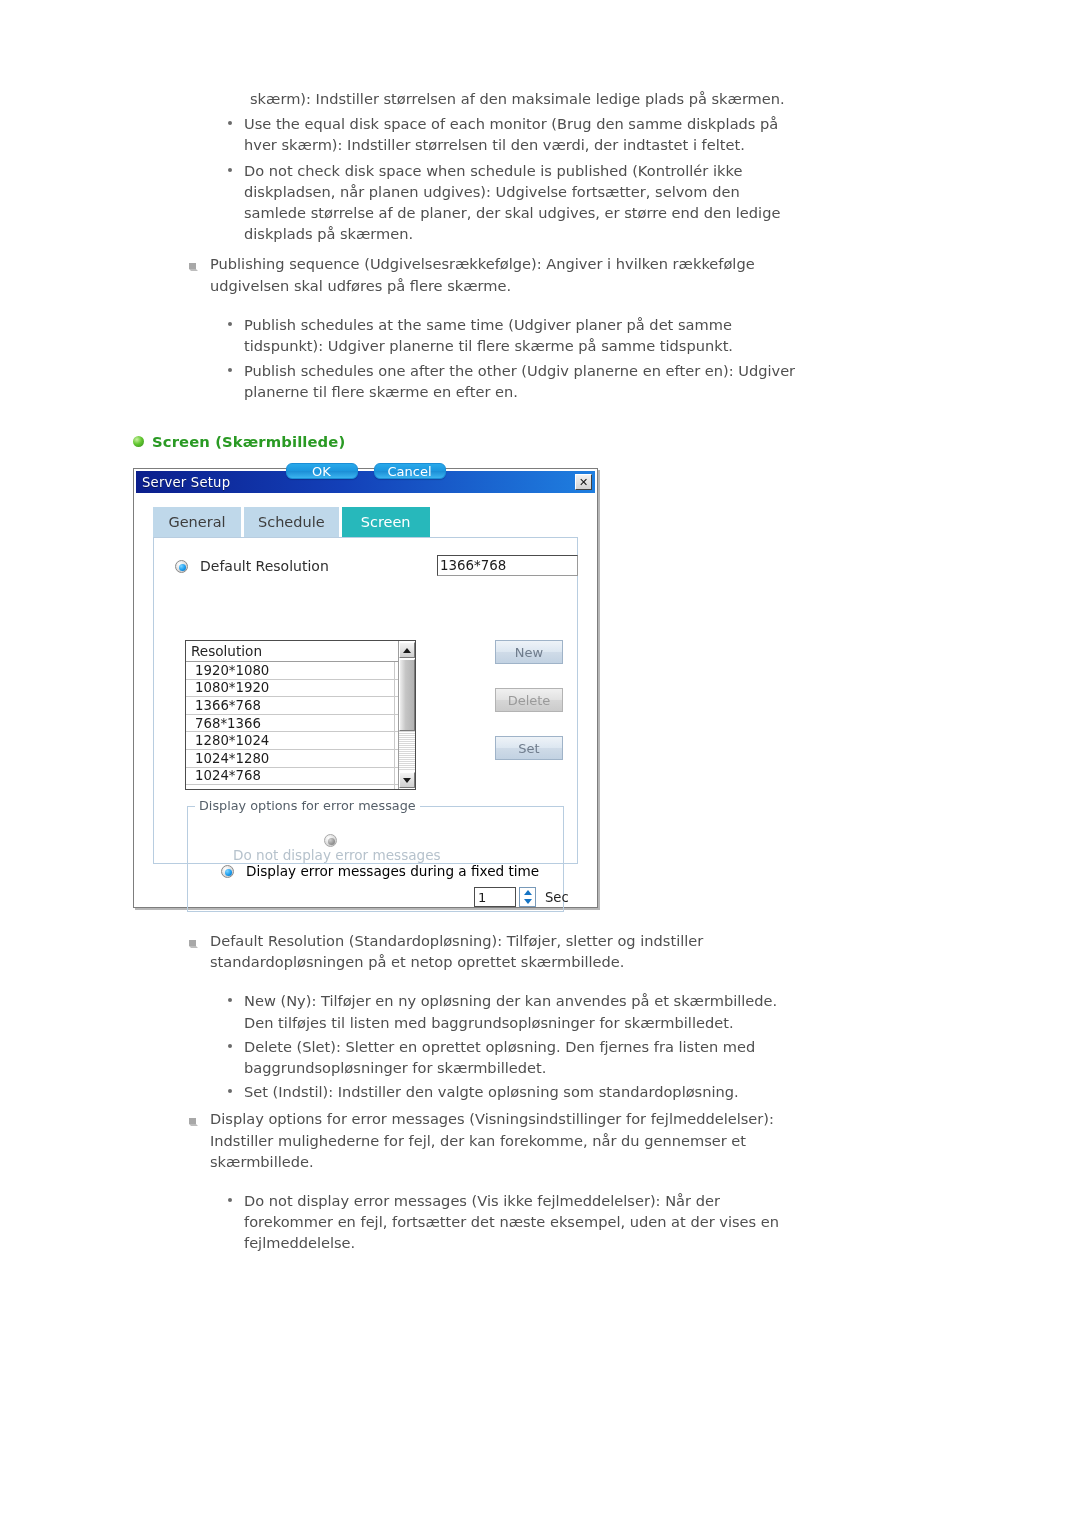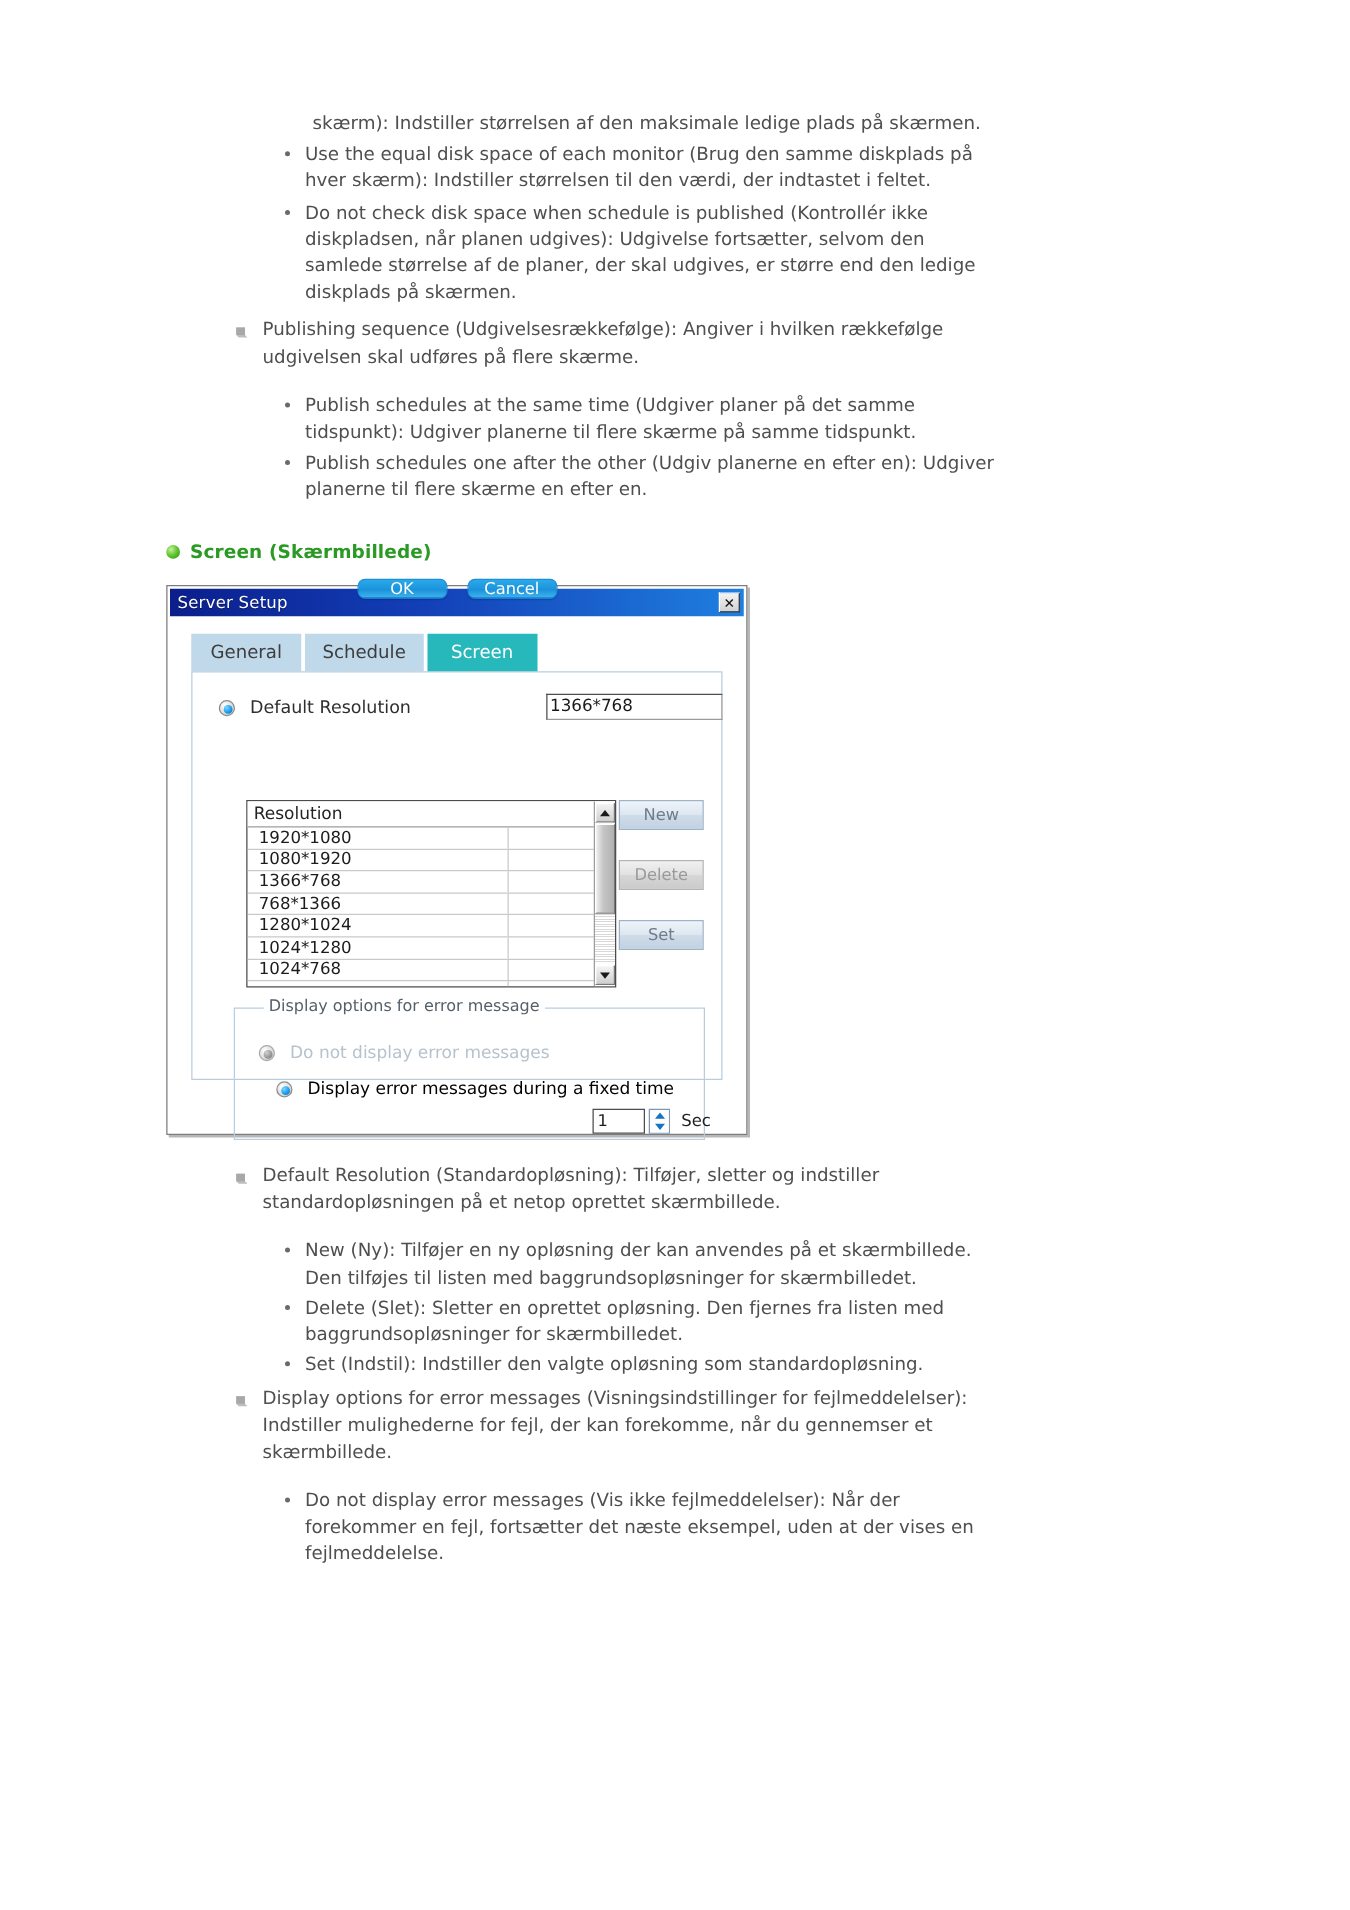--- a/index.html
+++ b/index.html
@@ -179,22 +179,22 @@
     background: #ffffff;
     font-family: "DejaVu Sans", "Liberation Sans", sans-serif;
     font-size: 13.4px;
     color: #1a1a1a;
     padding: 0 2px;
     line-height: 19px;
   }
 
   
   .listbox {
-    position: absolute; left: 43px; top: 102px;
-    width: 296px; height: 150px;
+    position: absolute; left: 31px; top: 102px;
+    width: 231px; height: 150px;
     border: 1px solid #4c4c4c;
     background: #ffffff;
     overflow: hidden;
   }
   .lb-header {
     height: 21px;
     border-bottom: 1px solid #9d9d9d;
     background: #ffffff;
     display: flex; align-items: center;
     font-size: 13.6px;
@@ -282,31 +282,31 @@
   }
 
   
   .groupbox {
     position: absolute; left: 33px; top: 268px;
     width: 377px; height: 106px;
     border: 1px solid #b8cde0;
   }
   .gb-legend {
     position: absolute;
-    left: 23px; top: -9px;
+    left: 7px; top: -9px;
     background: #ffffff;
     padding: 0 4px;
     font-size: 12.8px;
     color: #555f69;
   }
   .gb-opt {
     position: absolute;
     display: flex; align-items: center;
   }
-  .gb-opt.o1 { left: 19px; top: 27px; }
+  .gb-opt.o1 { left: 33px; top: 27px; flex-direction: column; }
   .gb-opt.o2 { left: 33px; top: 56px; }
   .gb-opt .lbl { margin-left: 12px; font-size: 13.6px; color: #000000; }
   .gb-opt.o1 .lbl { color: #b6c2cc; }
 
   .spinrow {
     position: absolute; left: 286px; top: 80px;
     display: flex; align-items: center;
   }
   .spin-input {
     width: 42px; height: 20px;

